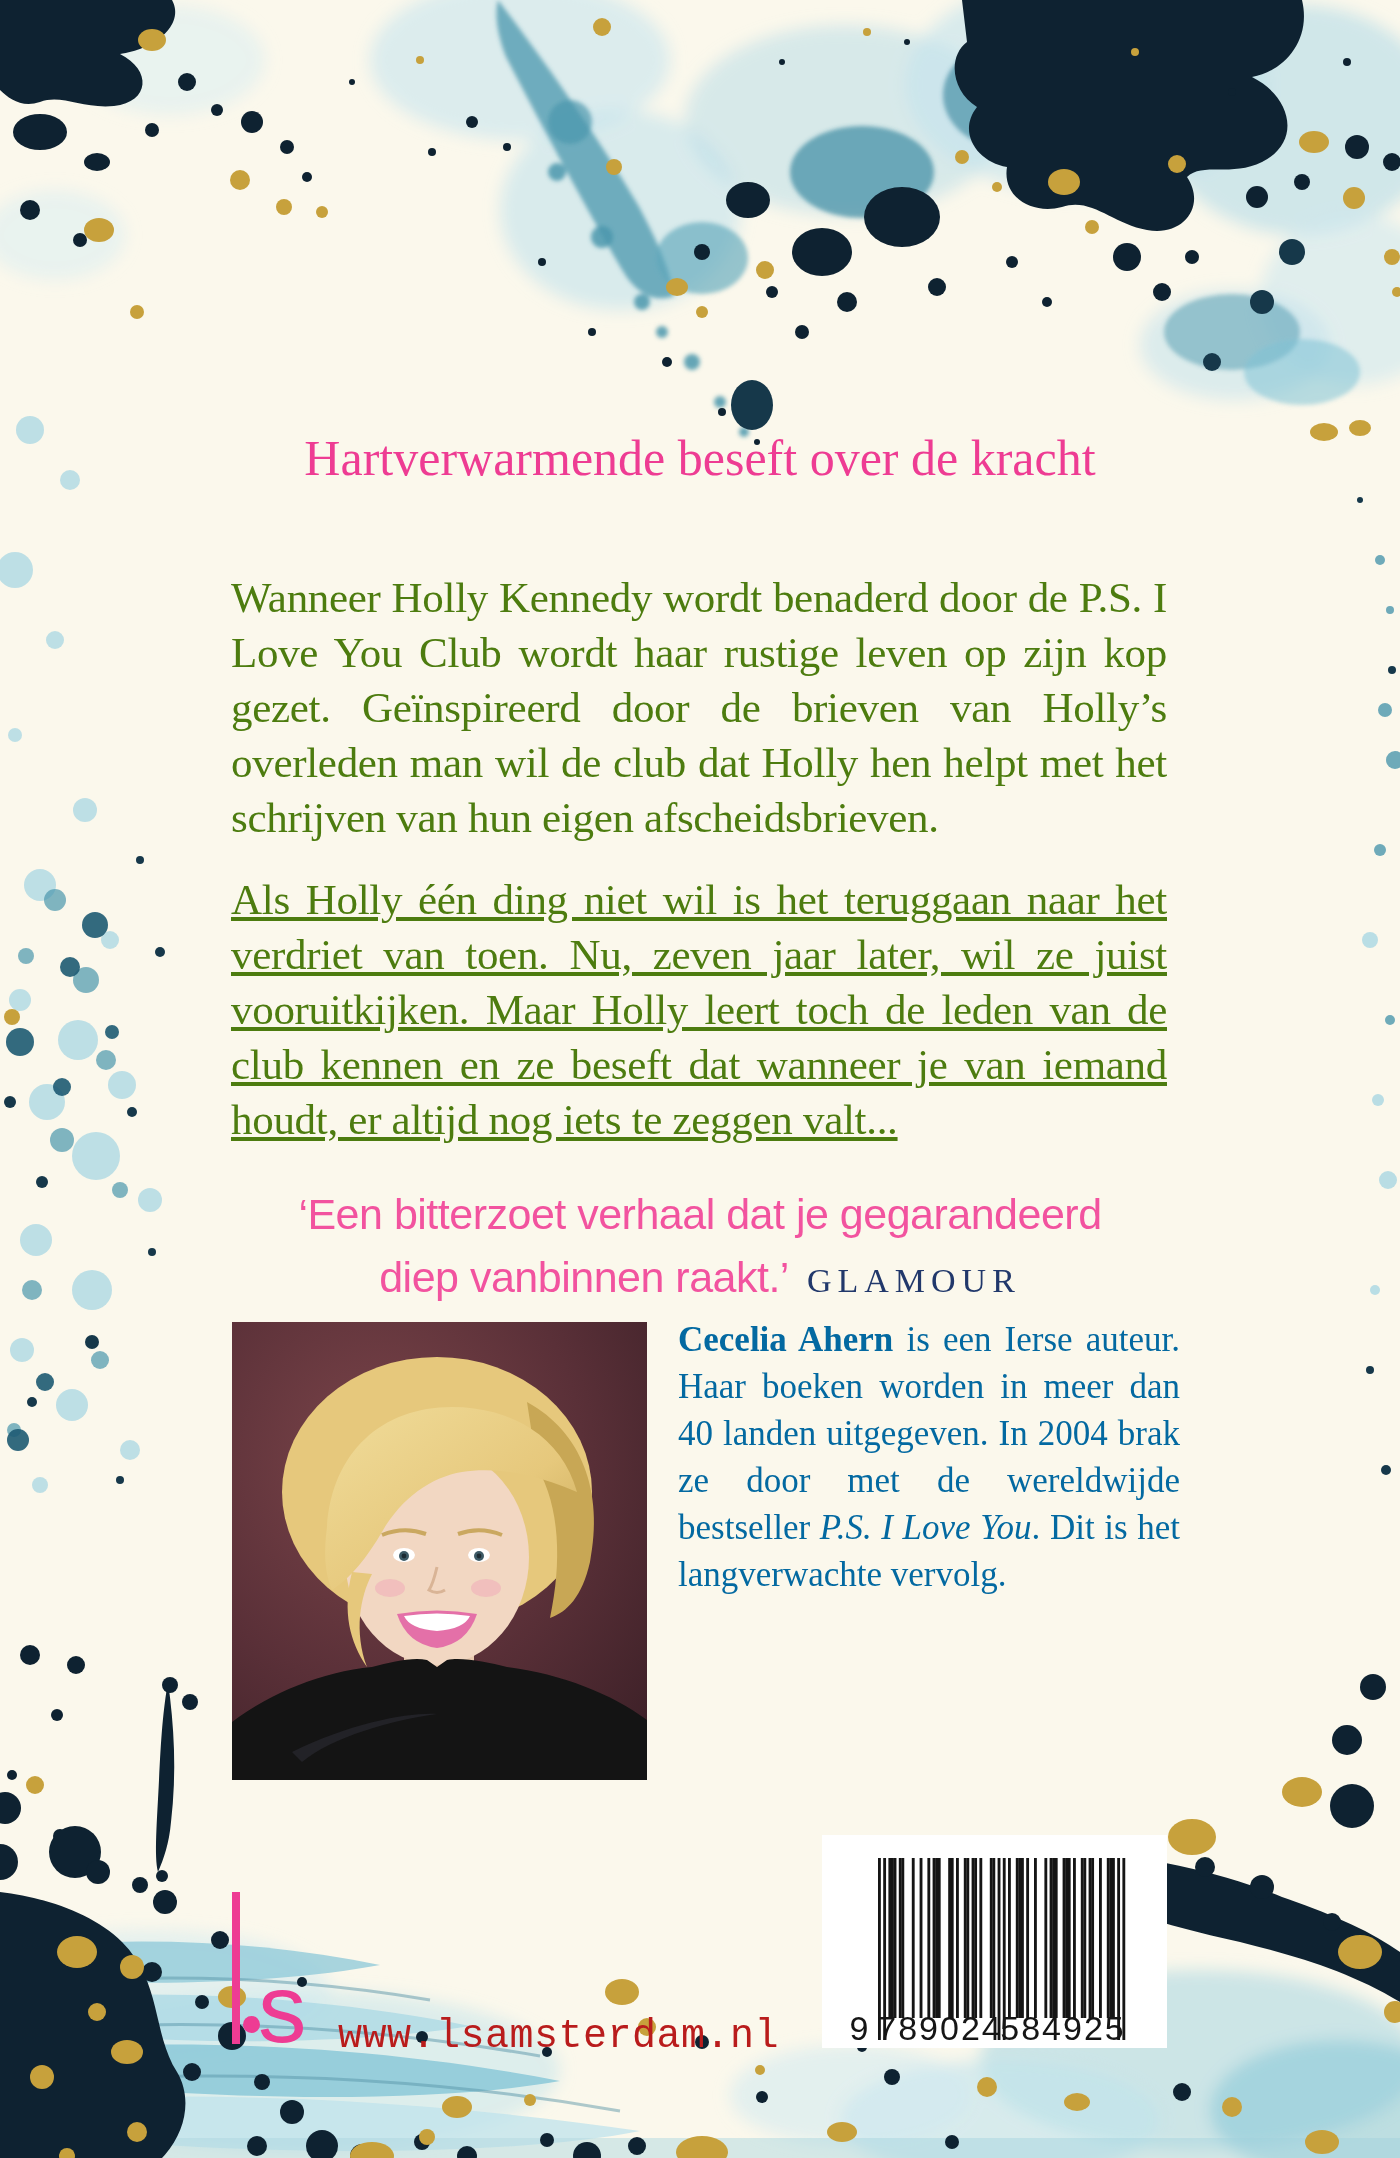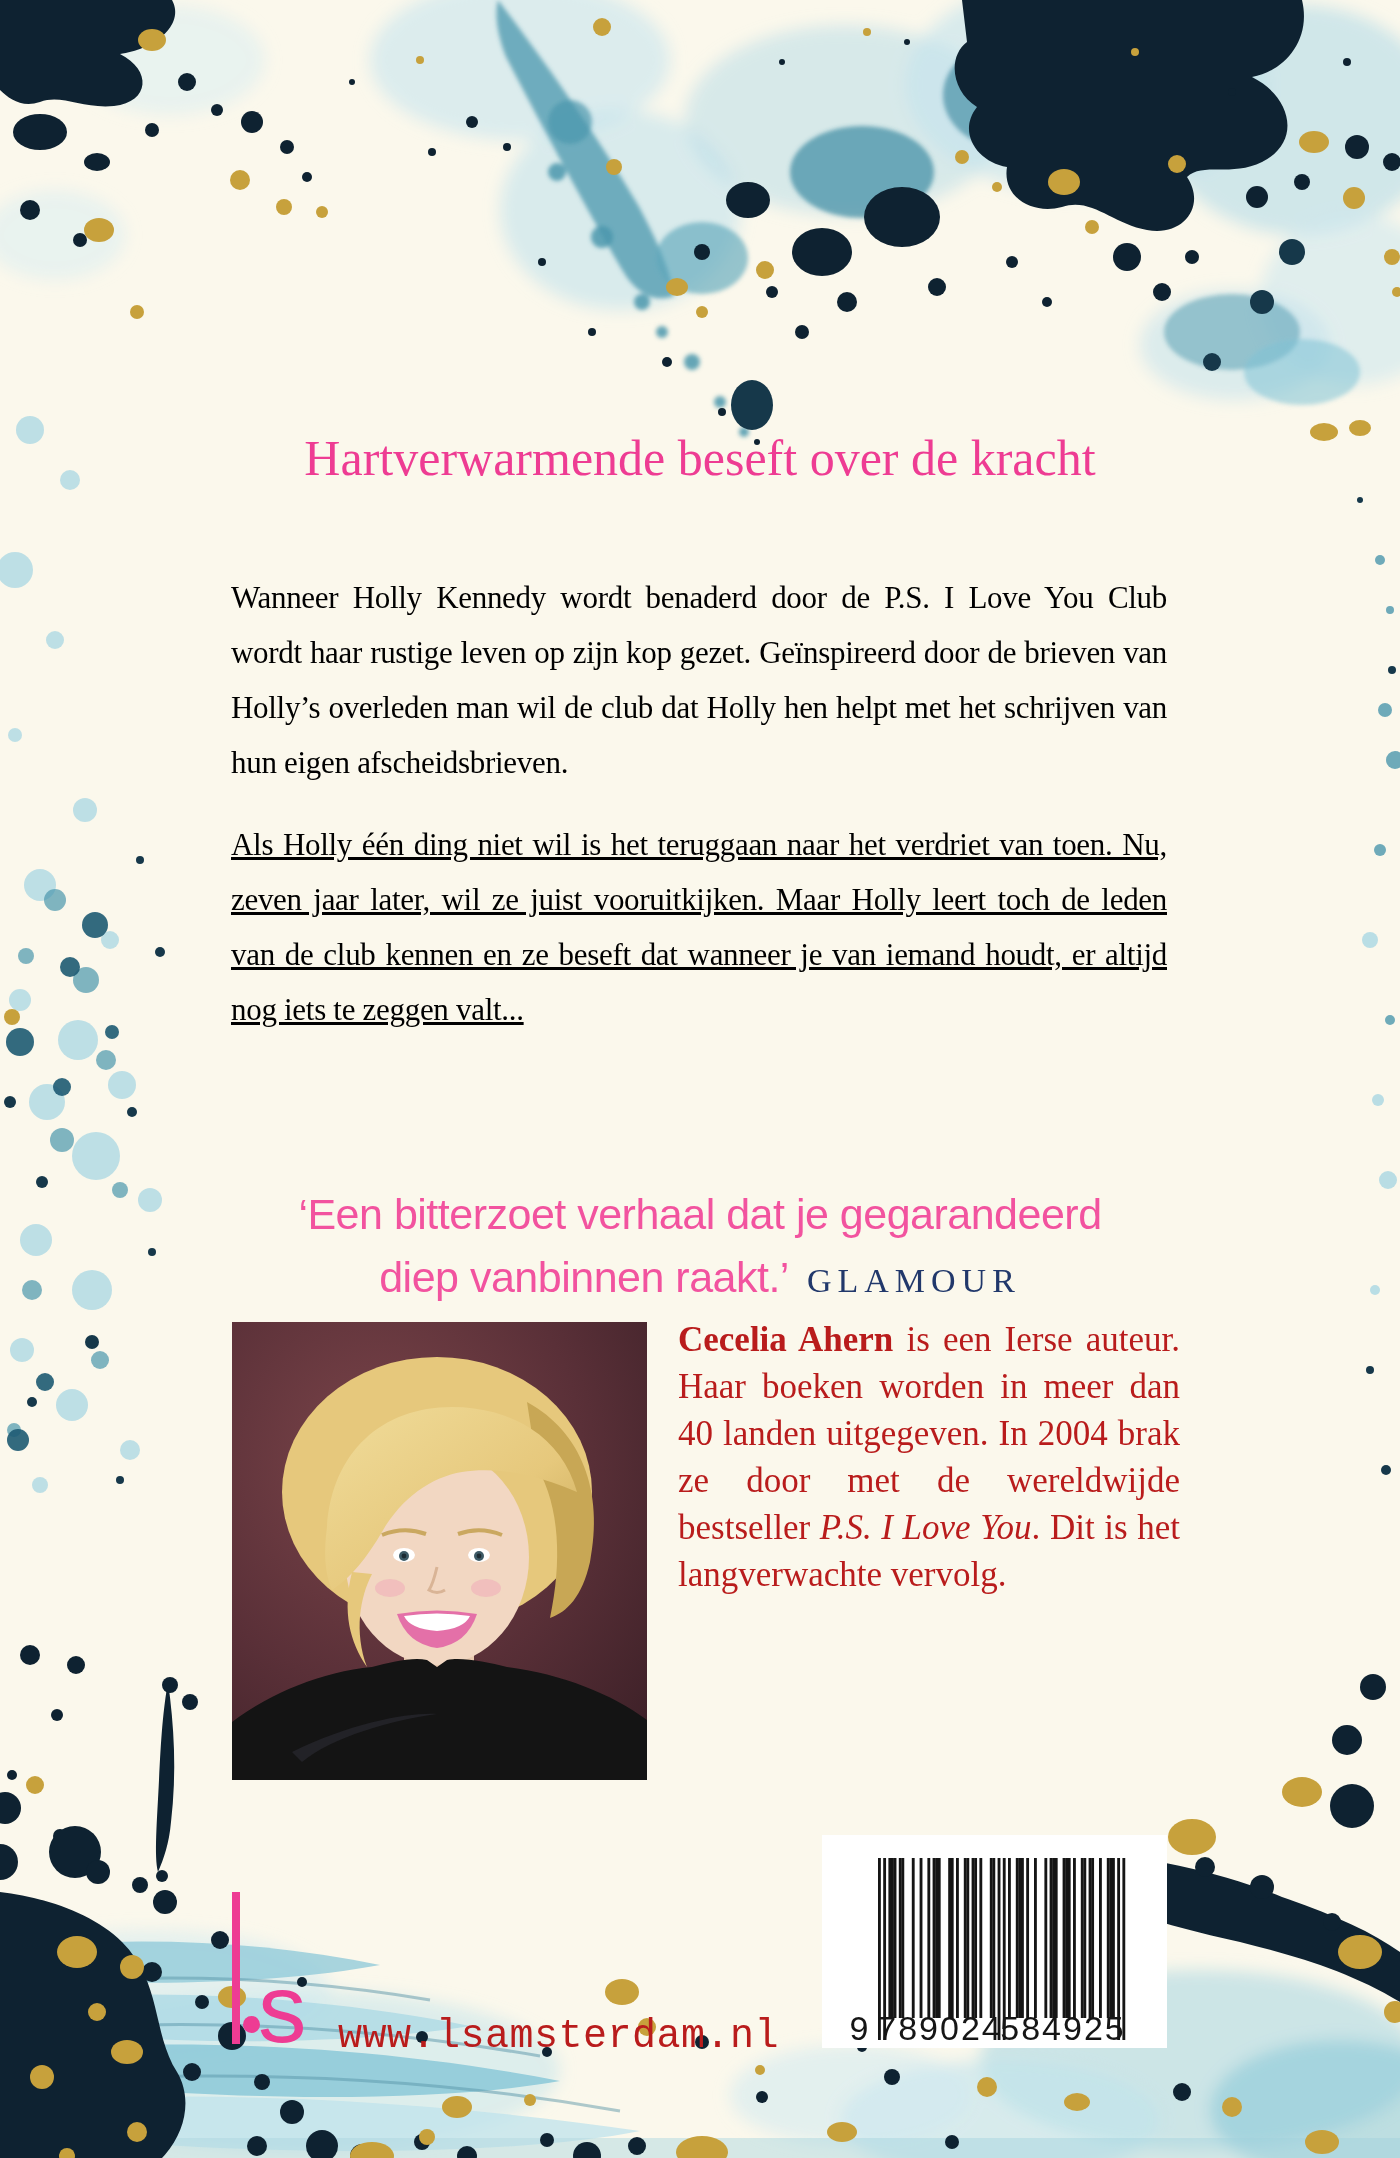--- a/index.html
+++ b/index.html
@@ -6,30 +6,30 @@
   .cover{position:relative;width:1400px;height:2158px;background:#fbf8ec;overflow:hidden;
          font-family:"Liberation Serif",serif;}
   .decor{position:absolute;pointer-events:none;}
   #decor-top{top:0;left:0;}
   #decor-left{top:340px;left:0;}
   #decor-right{top:460px;left:1320px;}
   #decor-bottom{top:1640px;left:0;}
 
   .headline{position:absolute;top:423px;left:0;width:100%;text-align:center;
             color:#ee3c93;font-size:50px;line-height:71px;}
-  .synopsis{position:absolute;top:570px;left:231px;width:936px;color:#000000;
-            font-size:31px;line-height:55px;text-align:justify;letter-spacing:-0.3px;}
+  .synopsis{position:absolute;top:570px;left:231px;width:936px;color:#4d7c0f;
+            font-size:43px;line-height:55px;text-align:justify;letter-spacing:-0.3px;}
   .synopsis p{margin:0;hyphens:manual;}
   .synopsis p + p{margin-top:27px;text-decoration:underline;}
   .review{position:absolute;top:1183px;left:0;width:100%;text-align:center;color:#f2539f;
           font-family:"Liberation Sans",sans-serif;font-size:43px;line-height:63px;letter-spacing:-0.5px;}
   .review .src{font-family:"Liberation Serif",serif;color:#21386b;font-size:34px;
                letter-spacing:6px;margin-left:18px;}
   .photo{position:absolute;top:1322px;left:232px;width:415px;height:458px;}
-  .bio{position:absolute;top:1316px;left:678px;width:502px;color:#b91c1c;
+  .bio{position:absolute;top:1316px;left:678px;width:502px;color:#0369a1;
        font-size:35px;line-height:47px;text-align:justify;}
   .bio .bname{font-weight:bold;}
   .bio .btitle{font-style:italic;}
   .logo-bar{position:absolute;left:232px;top:1892px;width:8px;height:152px;background:#ee3c93;}
   .logo-dot{position:absolute;left:243px;top:2016px;width:17px;height:17px;border-radius:50%;background:#ee3c93;}
   .logo-s{position:absolute;left:258px;top:1960px;font-family:"Liberation Sans",sans-serif;
           font-size:97px;line-height:97px;color:#ee3c93;}
   .website{position:absolute;left:338px;top:2014px;font-family:Liberation Mono, monospace;
            font-size:40px;color:#b91c1c;letter-spacing:0.5px;}
   .barcode-box{position:absolute;left:822px;top:1835px;width:345px;height:213px;background:#ffffff;}

